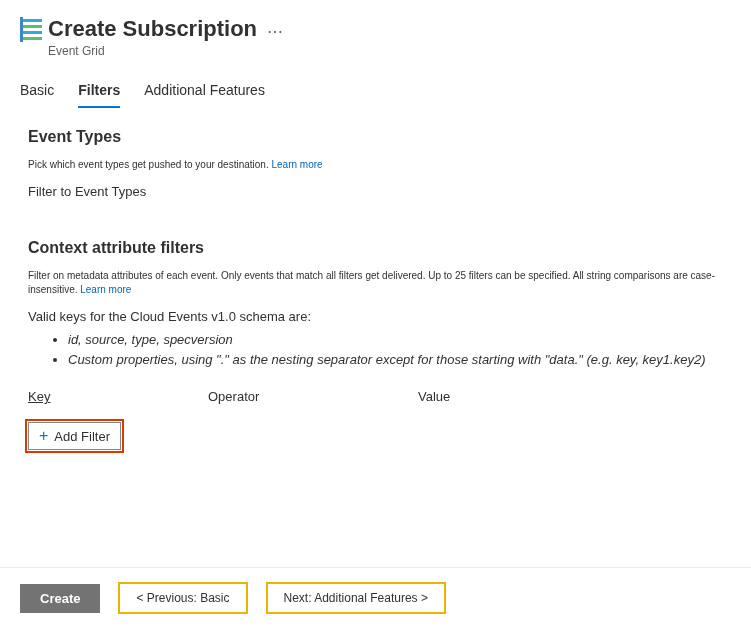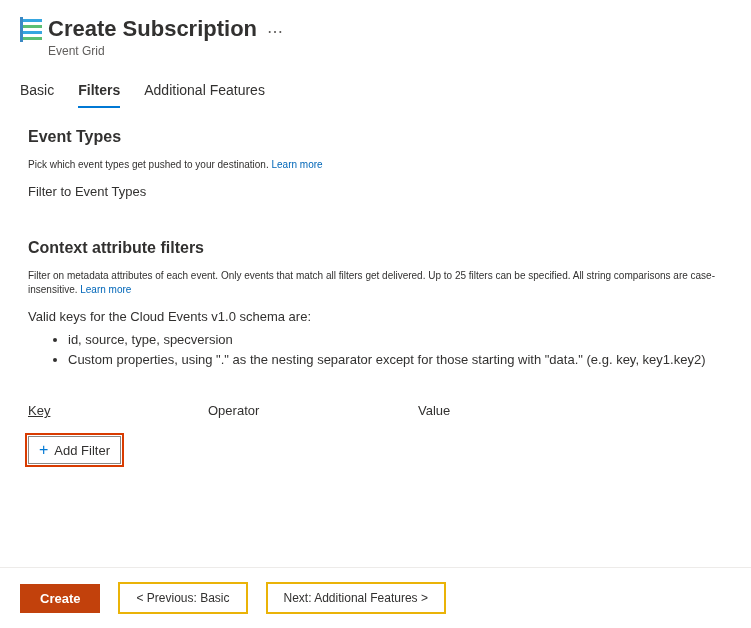--- a/index.html
+++ b/index.html
@@ -101,21 +101,22 @@
     .highlight-red {
       outline: 2px solid #d83b01;
       outline-offset: 1px;
     }
     .valid-keys {
       font-size: 13px;
       margin-bottom: 6px;
     }
     ul.keys-list {
       padding-left: 40px;
-      margin-bottom: 34px;
+      margin-bottom: 20px;
+      font-style: italic;
     }
     ul.keys-list li {
       font-size: 13px;
       line-height: 1.5;
     }
     .columns {
       display: flex;
       font-size: 13px;
       margin-bottom: 18px;
     }
@@ -143,21 +144,21 @@
       bottom: 0;
       left: 0;
       right: 0;
       border-top: 1px solid #edebe9;
       padding: 14px 20px;
       display: flex;
       gap: 18px;
       align-items: center;
     }
     .btn-primary {
-      background: #c2410c;
+      background: #737373;
       border: none;
       color: #fff;
       font-size: 13px;
       font-weight: 600;
       padding: 7px 20px;
       cursor: pointer;
     }
     .btn-nav {
       border: 2px solid #eab308;
       background: #fff;

